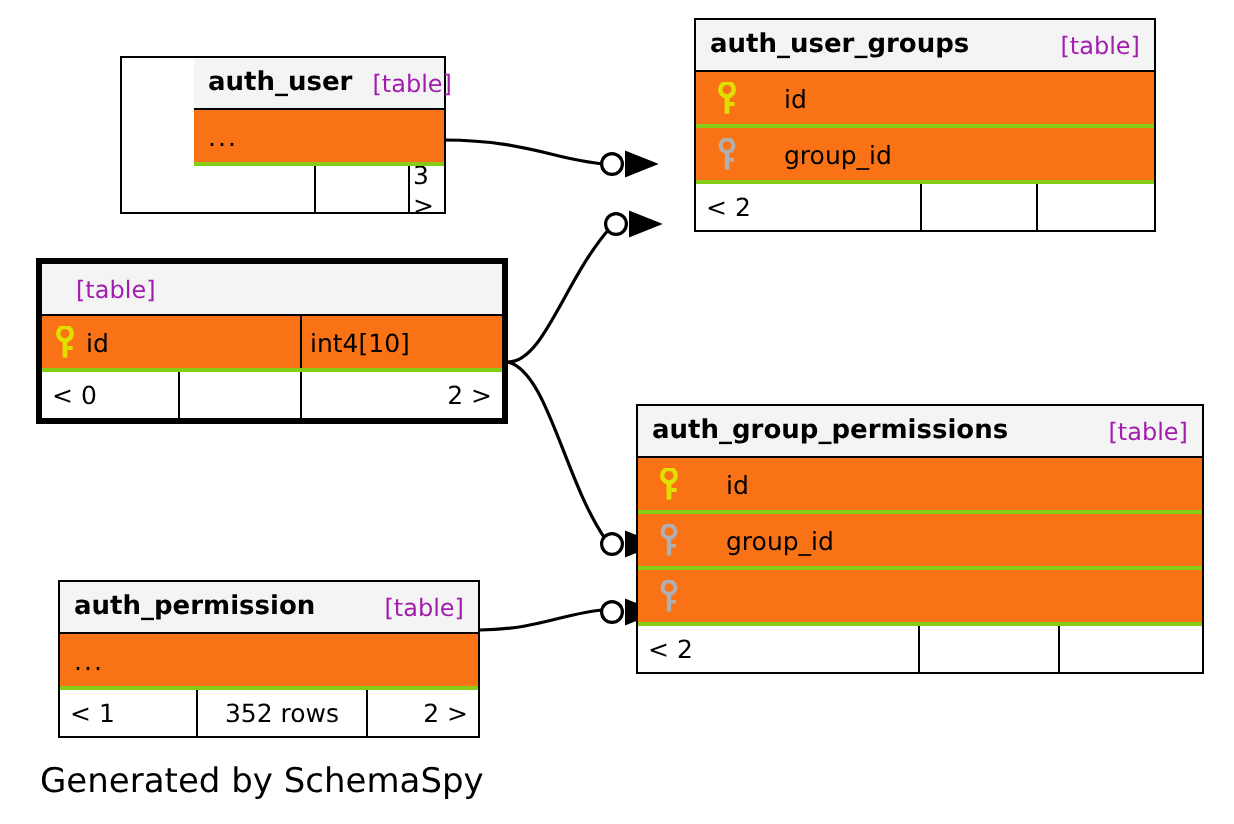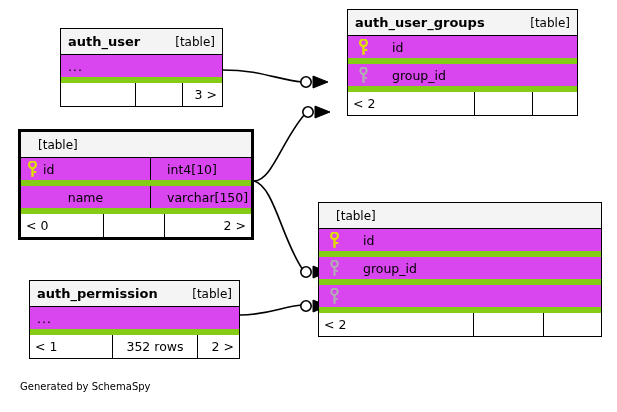--- a/index.html
+++ b/index.html
@@ -56,50 +56,50 @@
     height: 26px;
     white-space: nowrap;
   }
   .tbl-name {
     font-weight: bold;
     font-size: 13px;
     color: #000;
   }
   .tbl-kind {
     font-size: 12px;
-    color: #000000;
+    color: #a21caf;
     margin-left: 10px;
   }
 
   .tbl-row {
     display: flex;
     align-items: center;
     height: 28px;
-    border-bottom: 6px solid #84cc16;
-    box-sizing: border-box;
-    background: #d946ef;
+    border-bottom: 2px solid #84cc16;
+    box-sizing: border-box;
+    background: #f97316;
     white-space: nowrap;
   }
   .tbl-row.ellipsis {
     padding-left: 7px;
     letter-spacing: 1px;
     color: #000;
   }
 
   
   .col-name {
     display: flex;
     align-items: center;
     box-sizing: border-box;
     overflow: hidden;
   }
   .col-type {
     box-sizing: border-box;
     border-left: 1px solid #000000;
-    padding-left: 16px;
+    padding-left: 4px;
     display: flex;
     align-items: center;
     height: 100%;
     flex: 1 1 auto;
   }
   .col-label {
     font-size: 12.5px;
   }
 
   .key-slot {
@@ -126,30 +126,30 @@
     display: flex;
     align-items: center;
     font-size: 12.5px;
     padding: 0 5px;
     overflow: hidden;
   }
   .tbl-footer .fcell:first-child {
     border-left: none;
   }
   .fcell.left   { justify-content: flex-start; }
-  .fcell.center { justify-content: center; margin-left: 14px; }
+  .fcell.center { justify-content: center; }
   .fcell.right  { justify-content: flex-end; }
 
   .no-bottom-border { border-bottom: none; }
 
   #footer-credit {
     position: absolute;
     left: 20px;
     top: 381px;
-    font-size: 10px;
+    font-size: 17px;
     color: #000;
     z-index: 3;
     white-space: nowrap;
   }
 </style>
 </head>
 <body>
 
 <div id="diagram-canvas">
 
@@ -173,21 +173,21 @@
     </g>
 
     <g fill="#000000" stroke="#000000" stroke-width="1">
       <polygon points="328,82 313,76 313,88"></polygon>
       <polygon points="330,112 315,106 315,118"></polygon>
       <polygon points="328,272 313,266 313,278"></polygon>
       <polygon points="328,306 313,300 313,312"></polygon>
     </g>
   </svg>
 
-  <div class="table-box" id="tbl-auth_user" style="left:60px; top:28px; width:163px;">
+  <div class="table-box" id="tbl-auth_user" style="left:60px; top:28px; width:163px;padding-left:36px;">
     <div class="tbl-header">
       <span class="tbl-name">auth_user</span>
       <span class="tbl-kind">[table]</span>
     </div>
     <div class="tbl-row ellipsis">...</div>
     <div class="tbl-footer no-bottom-border">
       <div class="fcell left" style="width:60px;"></div>
       <div class="fcell center" style="width:47px;"></div>
       <div class="fcell right" style="flex:1;">3 &gt;</div>
     </div>
@@ -205,35 +205,29 @@
             <circle cx="5.5" cy="3.8" r="3.4" fill="none" stroke="#e0e000" stroke-width="2.2"></circle>
             <rect x="4.3" y="6.4" width="2.4" height="9.4" fill="#e0e000"></rect>
             <rect x="6.7" y="10.0" width="2.6" height="2.0" fill="#e0e000"></rect>
           </svg>
         </span>
         <span class="col-label">id</span>
       </div>
       <div class="col-type">int4[10]</div>
     </div>
 
-    <div class="tbl-row">
-      <div class="col-name" style="width:129px; height:100%; justify-content:center;">
-        <span class="col-label">name</span>
-      </div>
-      <div class="col-type">varchar[150]</div>
-    </div>
 
     <div class="tbl-footer no-bottom-border">
       <div class="fcell left" style="width:68px;">&lt; 0</div>
       <div class="fcell center" style="width:61px;"></div>
       <div class="fcell right" style="flex:1;">2 &gt;</div>
     </div>
   </div>
 
-  <div class="table-box" id="tbl-auth_permission" style="left:29px; top:280px; width:211px;">
+  <div class="table-box" id="tbl-auth_permission" style="left:29px; top:290px; width:211px;">
     <div class="tbl-header">
       <span class="tbl-name">auth_permission</span>
       <span class="tbl-kind">[table]</span>
     </div>
     <div class="tbl-row ellipsis">...</div>
     <div class="tbl-footer no-bottom-border">
       <div class="fcell left" style="width:68px;">&lt; 1</div>
       <div class="fcell center" style="width:85px;">352 rows</div>
       <div class="fcell right" style="flex:1;">2 &gt;</div>
     </div>
@@ -274,20 +268,21 @@
 
     <div class="tbl-footer no-bottom-border">
       <div class="fcell left" style="width:112px;">&lt; 2</div>
       <div class="fcell center" style="width:58px;"></div>
       <div class="fcell right" style="flex:1;"></div>
     </div>
   </div>
 
   <div class="table-box" id="tbl-auth_group_permissions" style="left:318px; top:202px; width:284px;">
     <div class="tbl-header">
+      <span class="tbl-name">auth_group_permissions</span>
       <span class="tbl-kind">[table]</span>
     </div>
 
     <div class="tbl-row">
       <div class="col-name" style="flex:1; height:100%; padding-left:4px;">
         <span class="key-slot">
           <svg class="key-icon" width="11" height="17" viewBox="0 0 11 17" aria-hidden="true">
             <circle cx="5.5" cy="3.8" r="3.4" fill="none" stroke="#e0e000" stroke-width="2.2"></circle>
             <rect x="4.3" y="6.4" width="2.4" height="9.4" fill="#e0e000"></rect>
             <rect x="6.7" y="10.0" width="2.6" height="2.0" fill="#e0e000"></rect>

